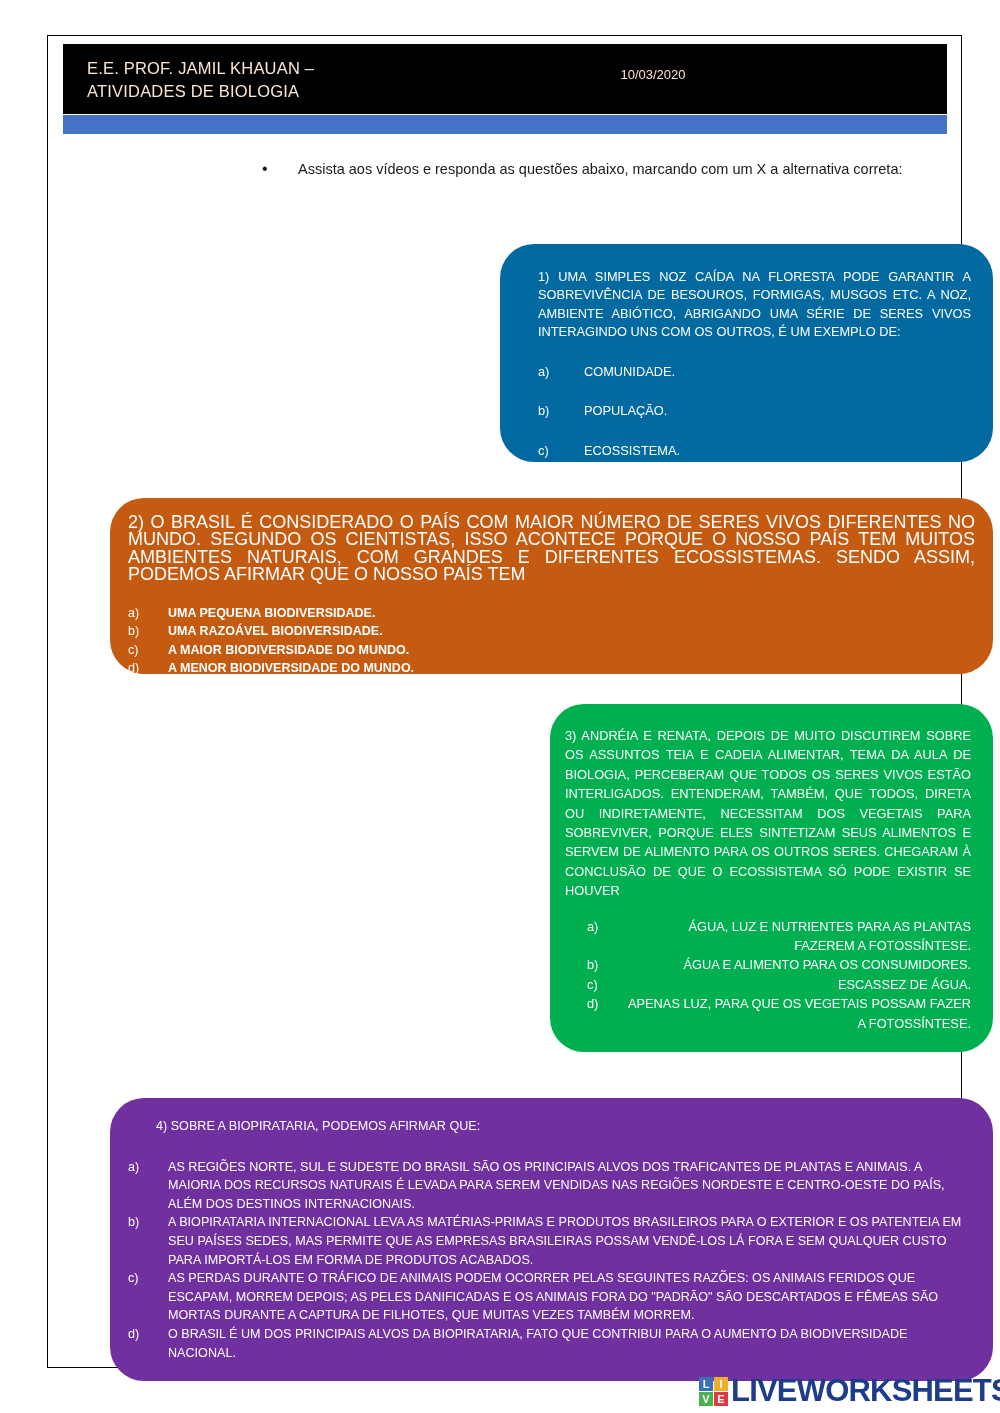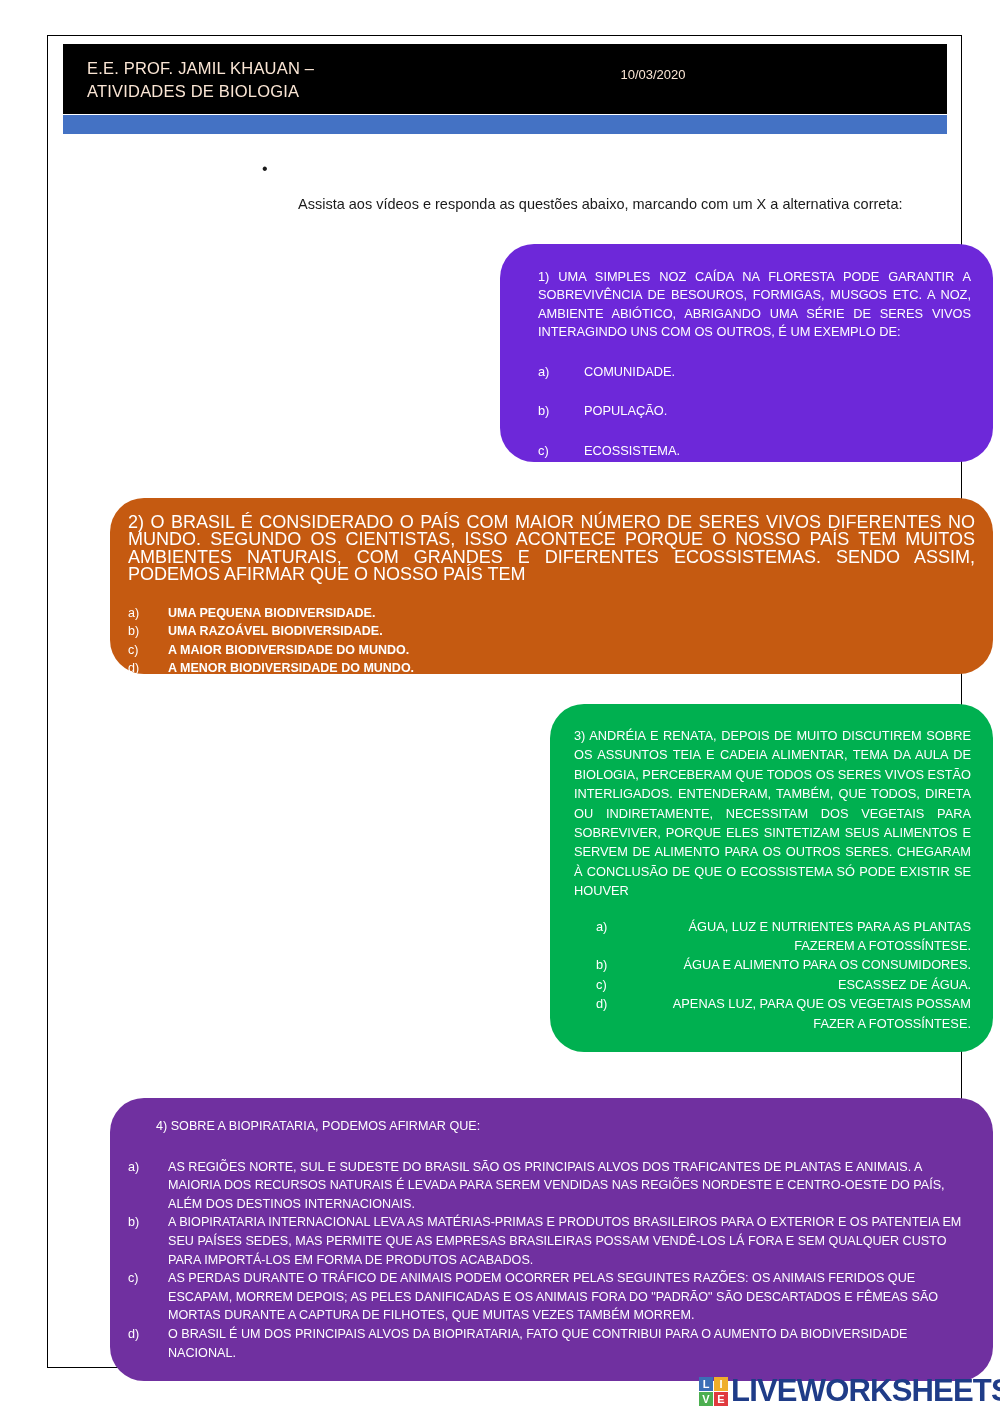--- a/index.html
+++ b/index.html
@@ -79,21 +79,20 @@
     left: 44px;
     top: 0px;
     font-size: 16px;
     line-height: 20px;
   }
   .instruction .itext {
     position: absolute;
     left: 80px;
     top: 0px;
     width: 700px;
-    margin-top: 35px;
   }
   
   .qcard {
     position: absolute;
     border-radius: 34px;
     color: #ffffff;
   }
   .qbody {
     font-size: 12.6px;
     line-height: 17.6px;
@@ -120,21 +119,21 @@
     display: block;
     padding-left: 44px;
   }
 
   
   #q1 {
     left: 452px;
     top: 208px;
     width: 493px;
     height: 218px;
-    background: #6d28d9;
+    background: #0369a1;
     padding: 24px 22px 20px 38px;
   }
   #q1 .qbody { font-size: 12.8px; line-height: 18.4px; }
   #q1 .opt { font-size: 12.8px; line-height: 18.6px; }
   #q1 .opt .txt { padding-left: 46px; margin-top: 21px; }
 
   
   #q2 {
     left: 62px;
     top: 462px;
@@ -148,21 +147,21 @@
   #q2 .opt { font-size: 12.5px; line-height: 18.6px; }
   #q2 .opt .txt { padding-left: 40px; font-weight: bold; }
 
   
   #q3 {
     left: 502px;
     top: 668px;
     width: 443px;
     height: 348px;
     background: #00B050;
-    padding: 22px 22px 18px 24px;
+    padding: 22px 22px 18px 15px;
   }
   #q3 .qbody { font-size: 12.8px; line-height: 19.4px; }
   #q3 .opts { margin-top: 16px; }
   #q3 .opt { font-size: 12.8px; line-height: 19.4px; }
   #q3 .opt .lbl { left: 22px; }
   #q3 .opt .txt { padding-left: 63px; text-align: right; }
 
   
   #q4 {
     left: 62px;

